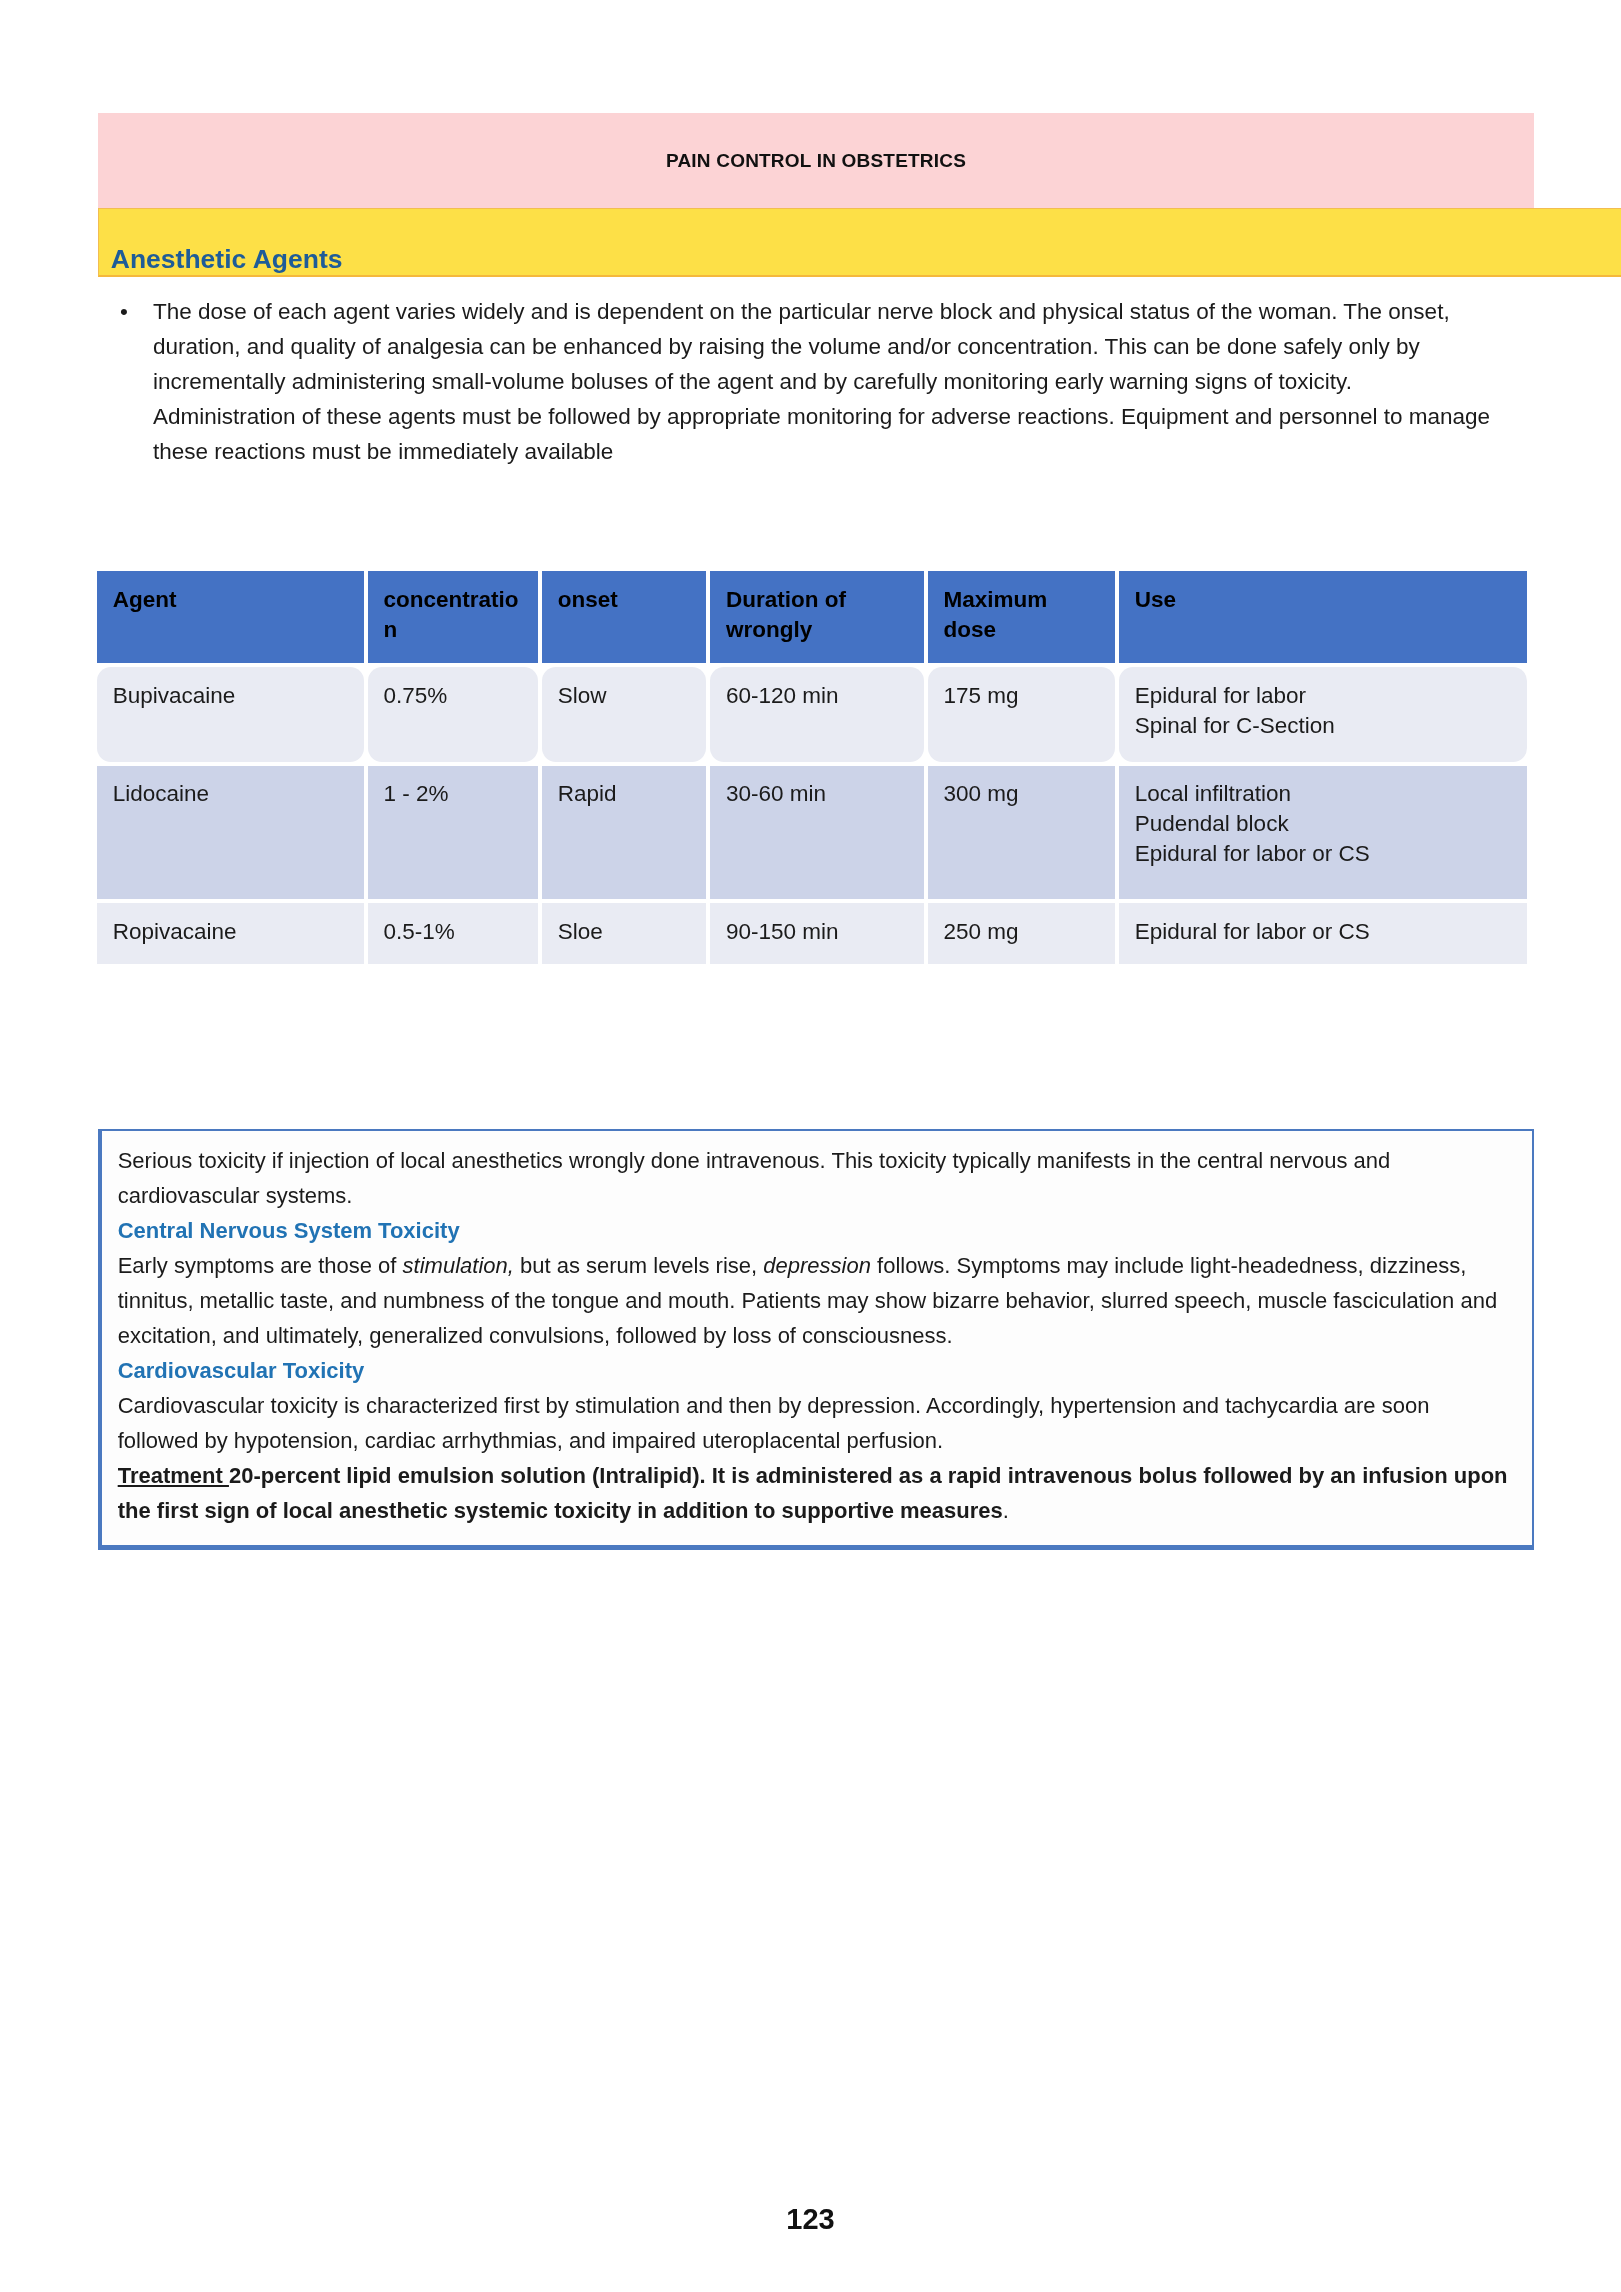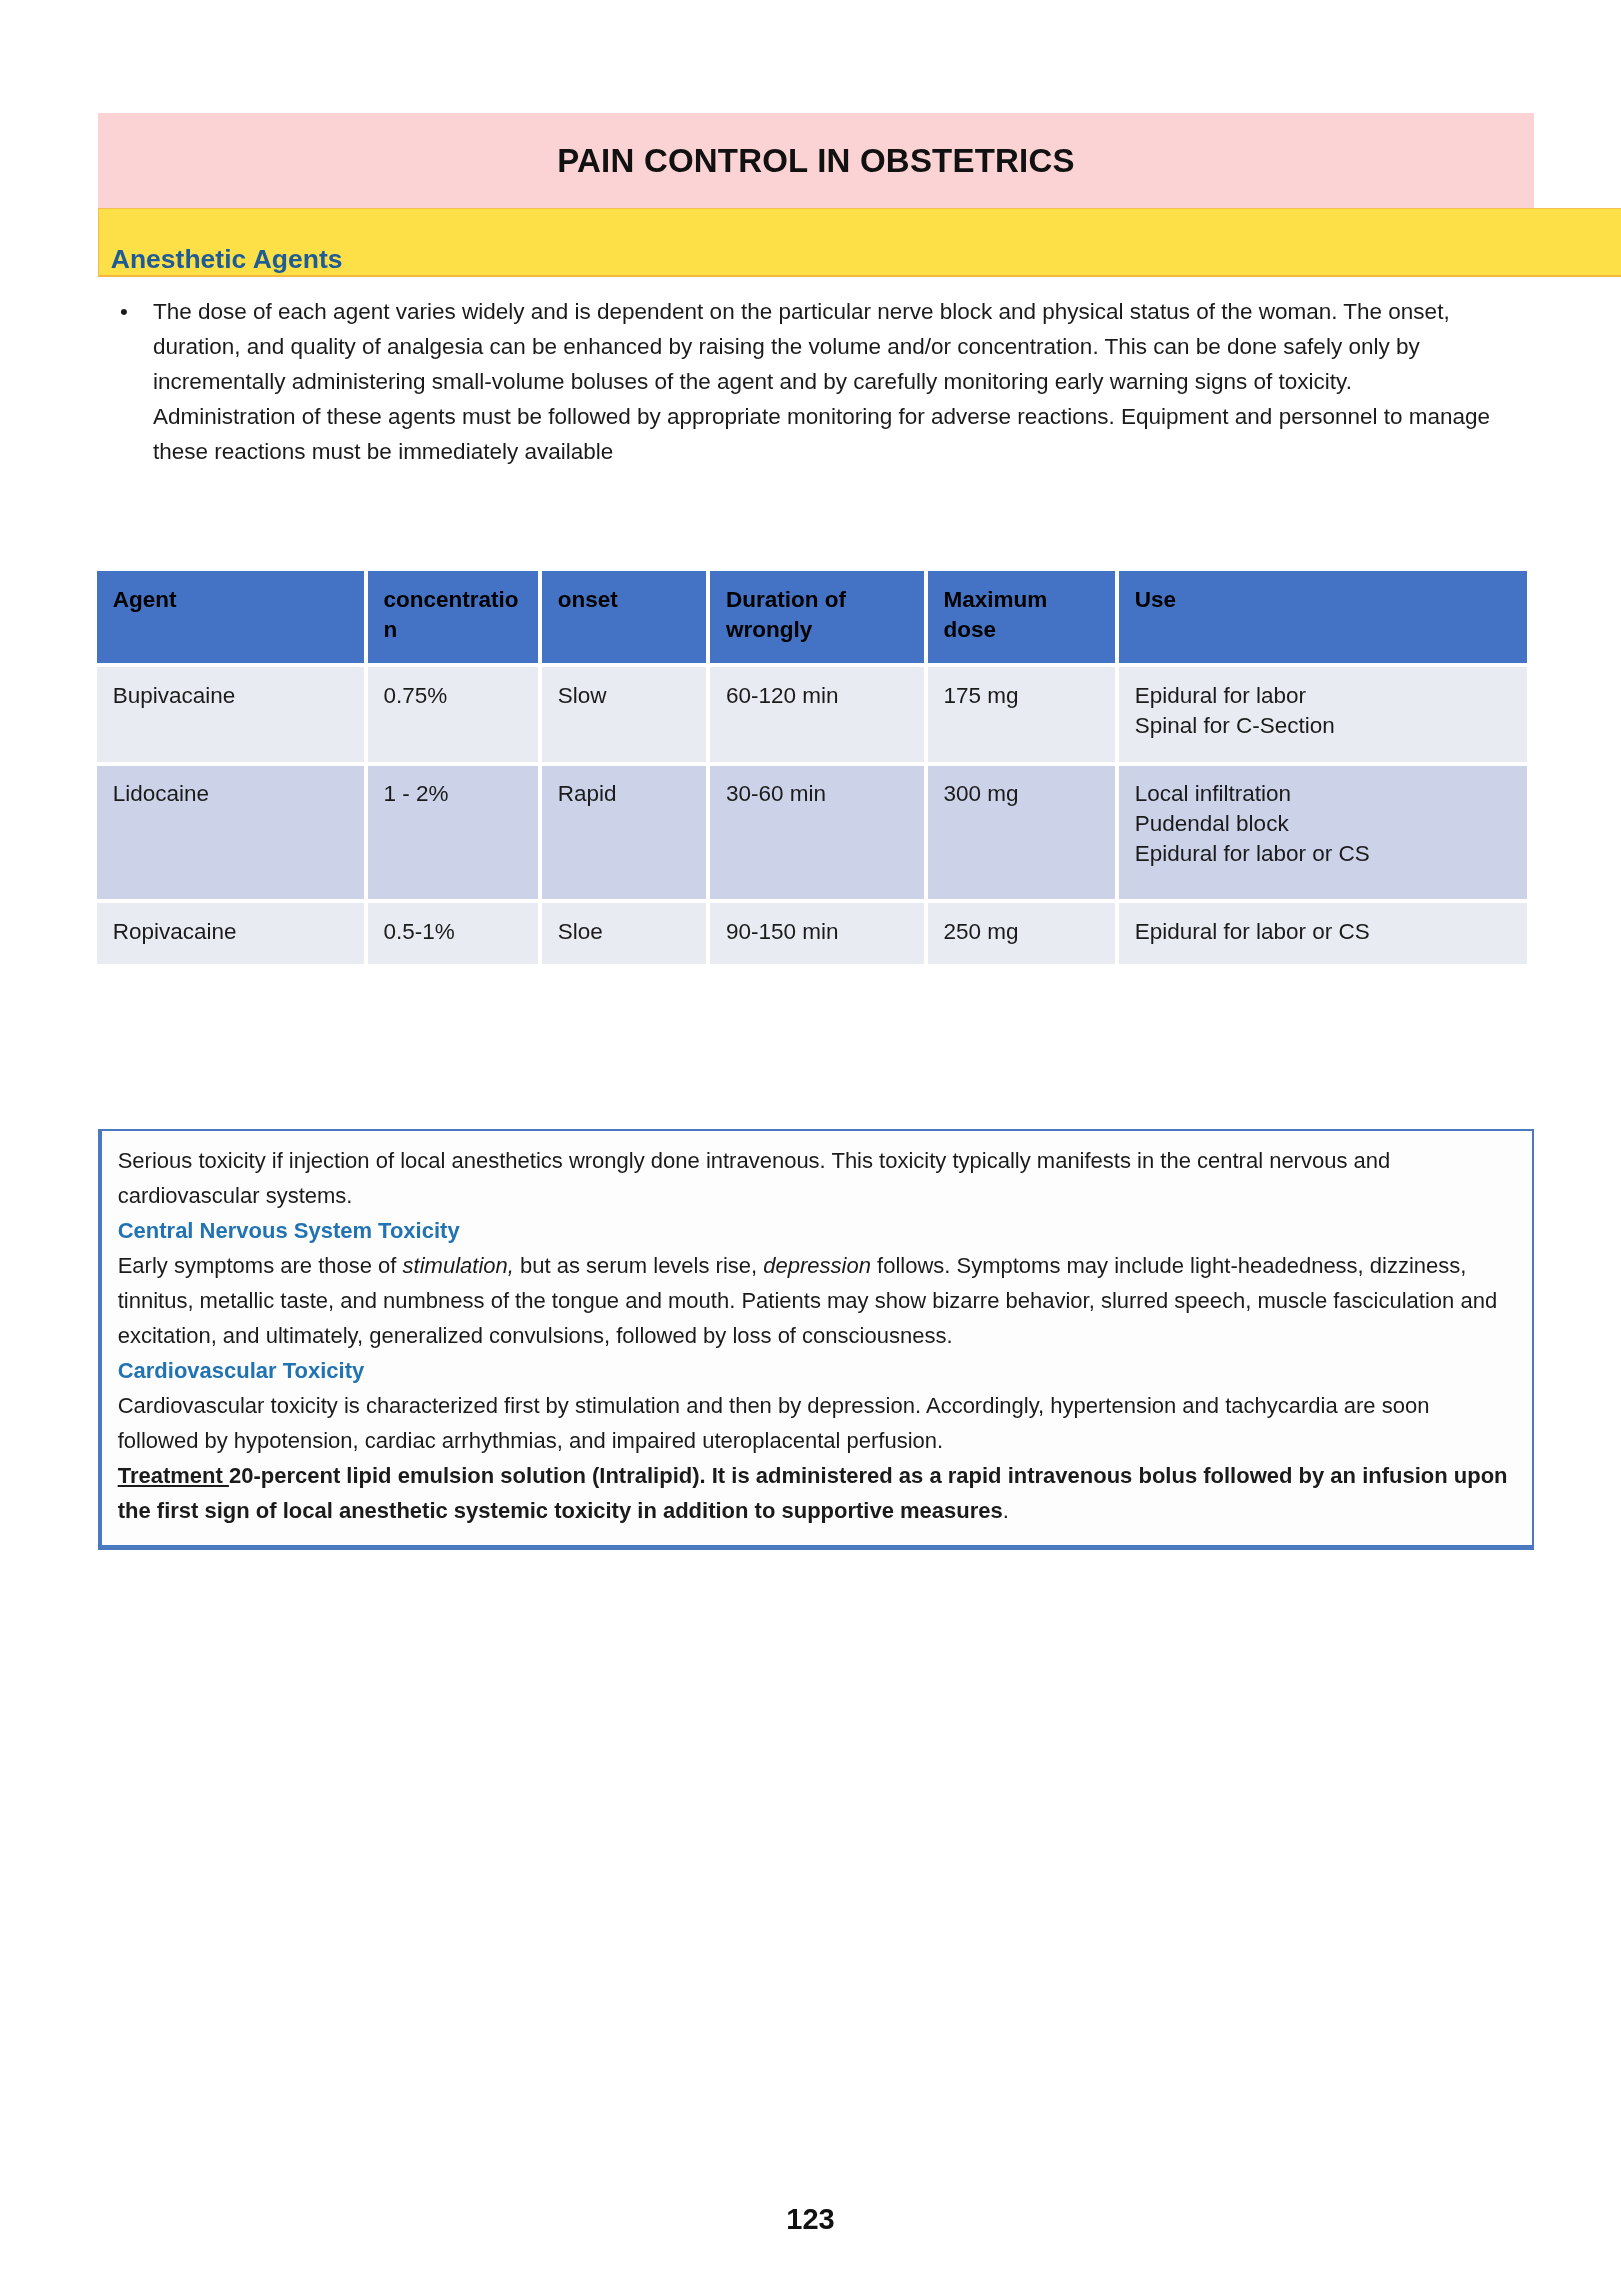--- a/index.html
+++ b/index.html
@@ -10,21 +10,21 @@
     font-family:"Liberation Sans", sans-serif;
     color:#1b1b1b;
     overflow:hidden;
   }
   
   .banner{
     position:absolute;left:98px;top:113px;width:1436px;height:95px;
     background:#fcd3d5;
     display:flex;align-items:center;justify-content:center;
   }
-  .banner-title{font-weight:bold;font-size:33px;letter-spacing:0.2px;color:#111;}
+  .banner-title{font-weight:bold;font-size:19px;letter-spacing:0.2px;color:#111;}
   
   .section-bar{
     position:absolute;left:98px;top:208px;width:1568px;height:69px;
     box-sizing:border-box;
     background:#fde047;
     border:1px solid #f2bd52;
     border-bottom:2.9px solid #f5b83c;
     display:flex;align-items:flex-end;
   }
   .section-title{font-weight:bold;font-size:26.5px;color:#1e5c98;padding-left:11.8px;}
@@ -48,21 +48,21 @@
   }
   .agents-table th.brk{word-break:break-all;}
   .agents-table td{
     padding:13.7px 15.7px;vertical-align:top;line-height:30px;
   }
   .row-odd td{background:#ccd3e8;}
   .row-even td{background:#e9ebf3;}
   .pre{white-space:pre-line;}
   .h-header{height:65px;}
   .h-r1{height:100px;}
-  .h-r2{height:67px;}
+  .h-r2{height:67px;border-radius:14px;}
   .h-r3{height:106px;}
   .h-r4{height:33px;}
   
   .tox-box{
     position:absolute;left:98px;top:1129px;width:1436px;
     box-sizing:border-box;
     border:2px solid #4b79c0;border-left-width:4.9px;border-bottom-width:5.9px;
     padding:11.8px 17.6px 17.6px 15.7px;
     font-size:22px;line-height:35px;
     background:#fdfdfd;

